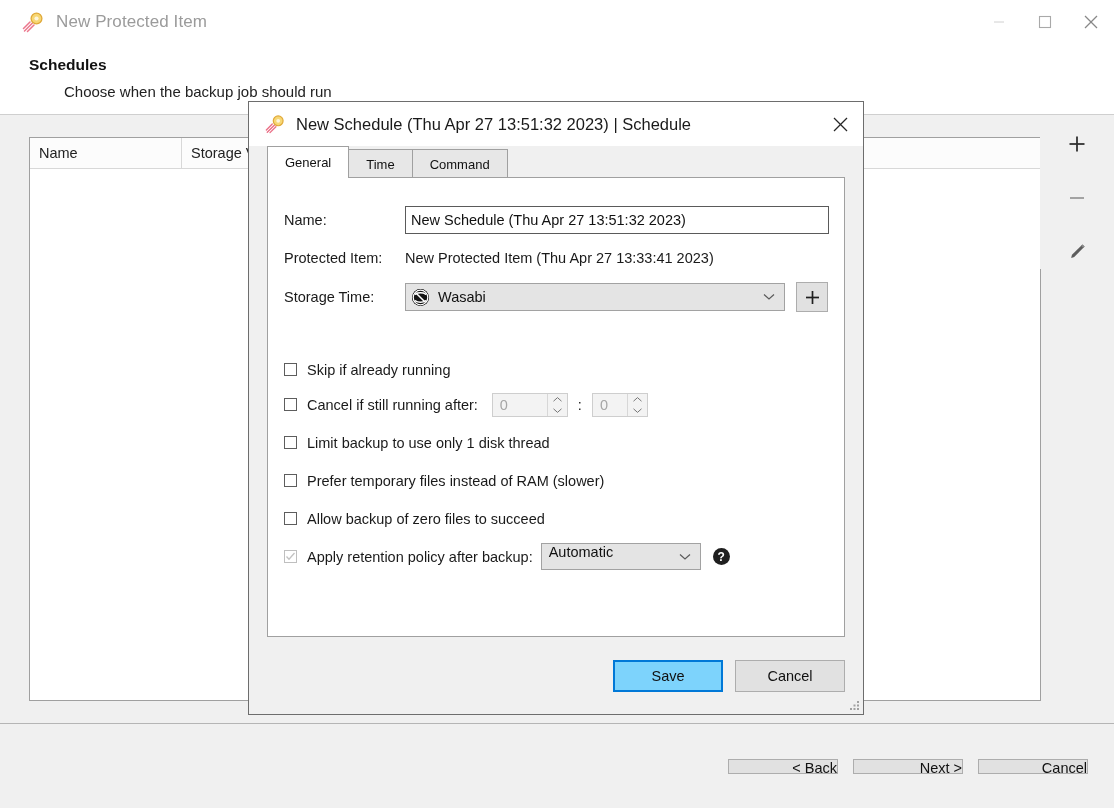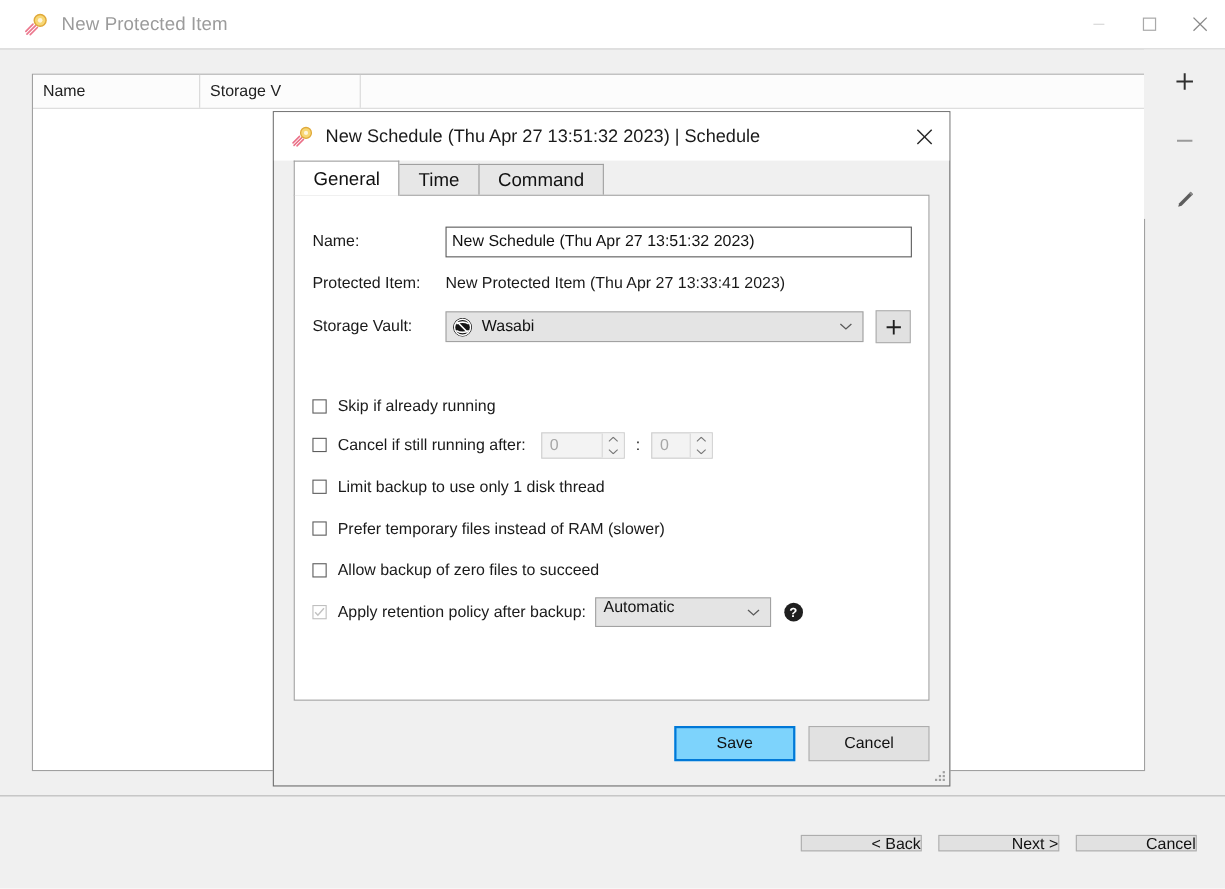--- a/index.html
+++ b/index.html
@@ -219,21 +219,21 @@
     align-items: flex-end;
     padding-left: 18px;
     height: 32px;
     position: relative;
   }
   .tab {
     height: 29px;
     padding: 0 17px;
     display: flex;
     align-items: center;
-    font-size: 17px;
+    font-size: 13px;
     color: #111;
     background: #e7e7e7;
     border: 1px solid #a0a0a0;
     border-bottom: none;
     margin-right: -1px;
     cursor: default;
     box-sizing: border-box;
   }
   .tab.active {
     background: #ffffff;
@@ -480,20 +480,24 @@
       </button>
       <button class="win-btn">
         <svg width="16" height="16" viewBox="0 0 16 16">
             <line x1="2" y1="2" x2="14" y2="14" stroke="#888" stroke-width="1.2"></line>
             <line x1="14" y1="2" x2="2" y2="14" stroke="#888" stroke-width="1.2"></line>
           </svg>
       </button>
     </div>
   </div>
 
+  <div id="wizard-header">
+    <div class="head-title">Schedules</div>
+    <div class="head-sub">Choose when the backup job should run</div>
+  </div>
 
   <div id="wizard-body">
     <div id="schedule-table">
       <div id="table-head">
         <div class="th" style="width:152px;flex:0 0 152px;">Name</div>
         <div class="th" style="width:146px;flex:0 0 146px;">Storage V</div>
         <div class="th" style="flex:1 1 auto;"></div>
       </div>
       <div id="table-body"></div>
     </div>
@@ -561,21 +565,21 @@
       <div class="frm-label">Name:</div>
       <input id="name-input" type="text" value="New Schedule (Thu Apr 27 13:51:32 2023)" style="">
     </div>
 
     <div class="form-row" style="margin-top:16px;">
       <div class="frm-label">Protected Item:</div>
       <div class="frm-static">New Protected Item (Thu Apr 27 13:33:41 2023)</div>
     </div>
 
     <div class="form-row" style="margin-top:16px;">
-      <div class="frm-label">Storage Vault:</div>
+      <div class="frm-label">Storage Time:</div>
       <div id="vault-select">
         <div class="wasabi-logo">
           <svg width="17" height="17" viewBox="0 0 17 17">
             <circle cx="8.5" cy="8.5" r="8.5" fill="#141414"></circle>
             <path d="M3.4 5.2 C6 3.4 11 3.4 13.6 5.2" stroke="#fff" stroke-width="1.5" fill="none" stroke-linecap="round"></path>
             <path d="M3.4 11.8 C6 13.6 11 13.6 13.6 11.8" stroke="#fff" stroke-width="1.5" fill="none" stroke-linecap="round"></path>
             <path d="M4.2 4.2 L12.8 12.8" stroke="#fff" stroke-width="1.5" stroke-linecap="round"></path>
             <circle cx="8.5" cy="8.5" r="7.3" fill="none" stroke="#fff" stroke-width="1.3"></circle>
           </svg>
         </div>

